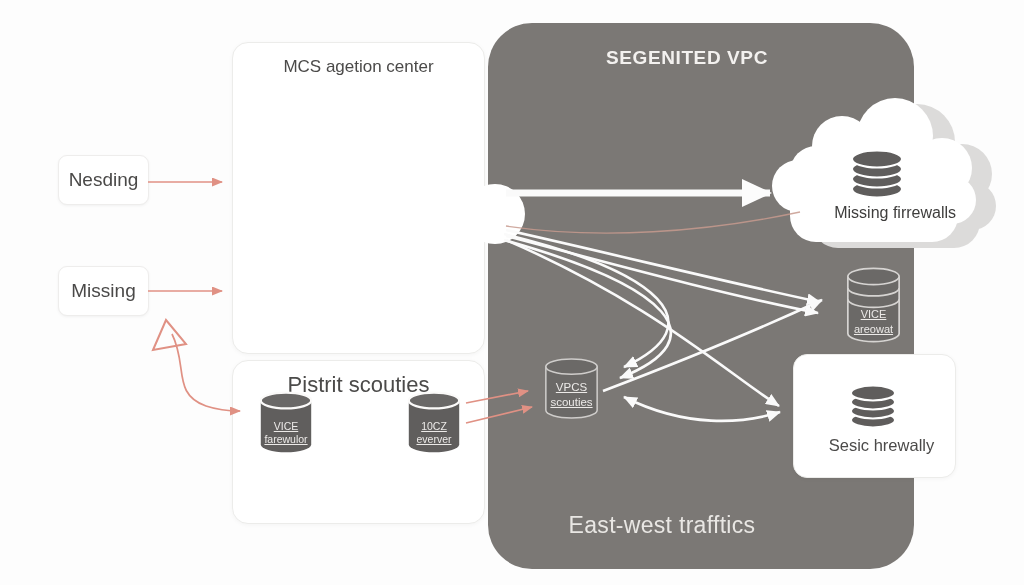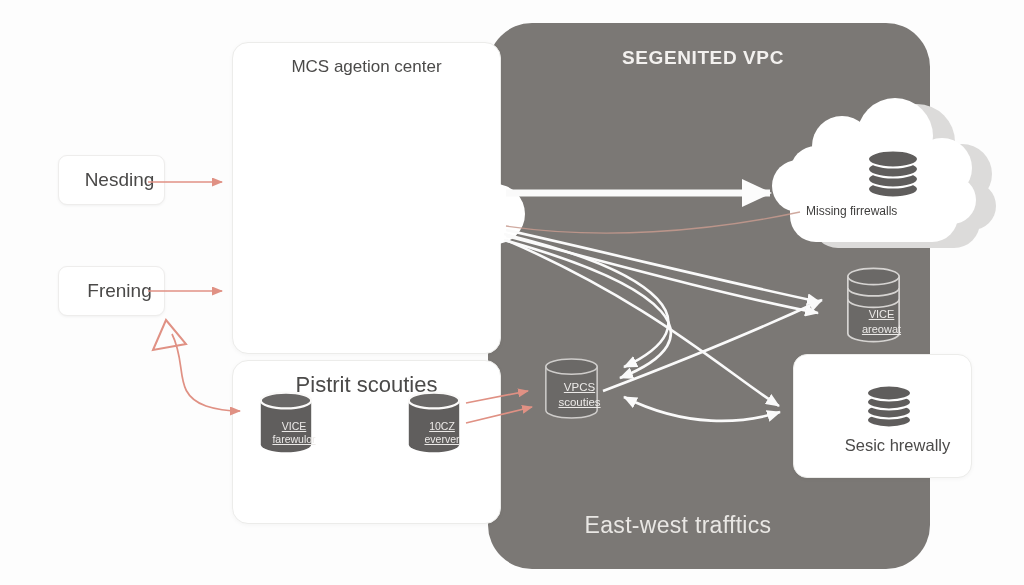--- a/index.html
+++ b/index.html
@@ -1,21 +1,21 @@
 <!DOCTYPE html>
 <html><head>
 <meta charset="utf-8">
 <style>
   html,body{margin:0;padding:0;background:#ffffff;}
   #stage{
     position:relative;width:1024px;height:585px;overflow:hidden;
     background:#fdfdfd;font-family:"Liberation Sans","DejaVu Sans",sans-serif;
     -webkit-font-smoothing:antialiased;
   }
-  .abs{position:absolute;padding-left:16px;}
+  .abs{position:absolute;}
   
   .vpc{
     left:488px;top:23px;width:426px;height:546px;border-radius:44px;
     background:#7b7875;z-index:1;
   }
   
   .wbox{
     background:#ffffff;border:1px solid #ececea;border-radius:16px;
     box-shadow:0 1px 4px rgba(0,0,0,0.04);z-index:2;
   }
@@ -31,22 +31,22 @@
   svg.overlay{position:absolute;left:0;top:0;z-index:4;pointer-events:none;}
   .vpc-title{
     left:592px;top:47px;width:190px;text-align:center;color:#f3f1ef;
     font-size:19px;font-weight:600;letter-spacing:0.6px;z-index:6;
   }
   .vpc-footer{
     left:552px;top:512px;width:220px;text-align:center;color:#e9e7e4;
     font-size:23px;font-weight:500;letter-spacing:0.3px;z-index:6;
   }
   .cloud-label{
-    left:790px;top:204px;width:166px;text-align:left;color:#3e3d3c;
-    font-size:12px;z-index:6;
+    left:790px;top:204px;width:166px;text-align:right;color:#3e3d3c;
+    font-size:16px;z-index:6;
   }
   .sesic-label{
     left:793px;top:436px;width:177px;text-align:center;color:#4b4a49;
     font-size:16.5px;z-index:6;
   }
   .cyl{z-index:6;}
   .cyl svg{position:absolute;left:0;top:0;}
   .cyl-label{
     position:absolute;left:0;right:0;bottom:7px;text-align:center;
     color:#eceae8;font-size:10.5px;line-height:1.3;text-decoration:underline;
@@ -67,21 +67,21 @@
   </div>
 
   <div class="abs wbox" style="left:232px;top:360px;width:251px;height:162px;">
     <div class="box-title" style="top:11px;font-size:22px;">Pistrit scouties</div>
   </div>
 
   <div class="abs sbox" style="left:58px;top:155px;width:89px;height:48px;">
     <span>Nesding</span>
   </div>
   <div class="abs sbox" style="left:58px;top:266px;width:89px;height:48px;">
-    <span>Frening</span>
+    <span>Missing</span>
   </div>
 
   <div class="abs wbox" style="left:793px;top:354px;width:161px;height:122px;border-radius:14px;"></div>
 
   <svg class="overlay" width="1024" height="585" viewBox="0 0 1024 585">
     <defs>
       <marker id="ms" markerUnits="userSpaceOnUse" markerWidth="11" markerHeight="9" refX="10" refY="4.5" orient="auto">
         <path d="M0,0 L11,4.5 L0,9 Z" fill="#e09184"></path>
       </marker>
       <marker id="mw" markerUnits="userSpaceOnUse" markerWidth="14" markerHeight="12" refX="13" refY="6" orient="auto-start-reverse">

